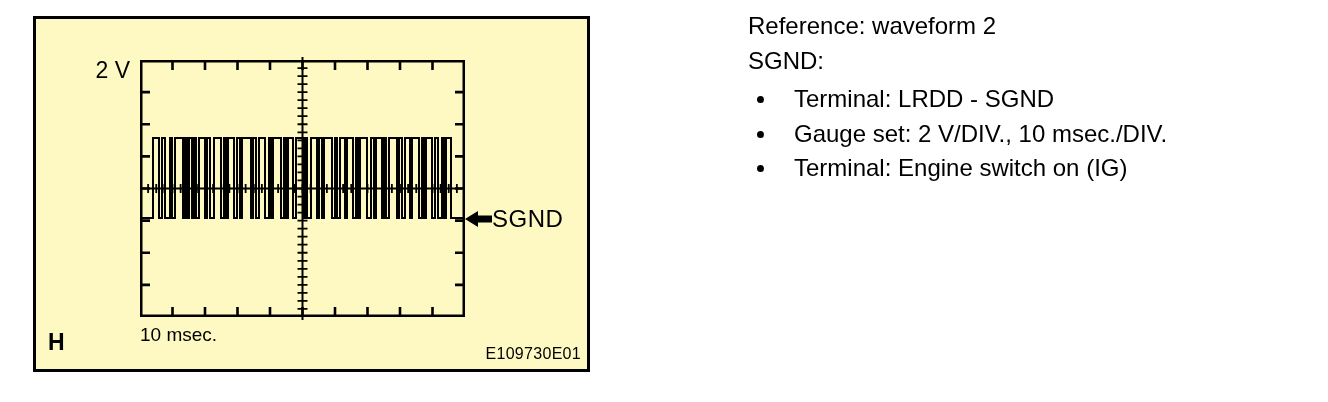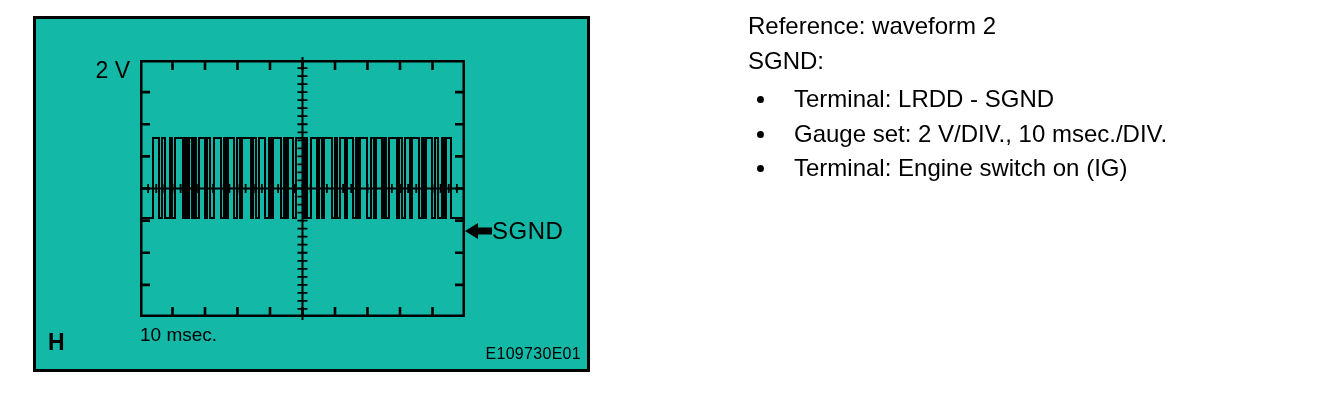--- a/index.html
+++ b/index.html
@@ -16,21 +16,21 @@
     background:#ffffff;
     overflow:hidden;
   }
   
   .figure-box{
     position:absolute;
     left:33px; top:16px;
     width:557px; height:356px;
     border:3px solid #000;
     box-sizing:border-box;
-    background:#14b8a6;
+    background:#fef9c3;
   }
   .scope-svg{
     position:absolute;
     left:102px; top:38px;
   }
   .v-scale-label{
     position:absolute;
     left:48px; top:39px;
     width:46px;
     text-align:right;
@@ -41,21 +41,21 @@
   .t-scale-label{
     position:absolute;
     left:104px; top:303px;
     width:325px;
     font-size:19px;
     line-height:26px;
     white-space:nowrap;
   }
   .signal-callout{
     position:absolute;
-    left:429px; top:202px;
+    left:429px; top:190px;
     display:flex;
     align-items:center;
     height:20px;
   }
   .signal-label{
     font-size:24px;
     line-height:20px;
     letter-spacing:0.5px;
     white-space:nowrap;
   }

